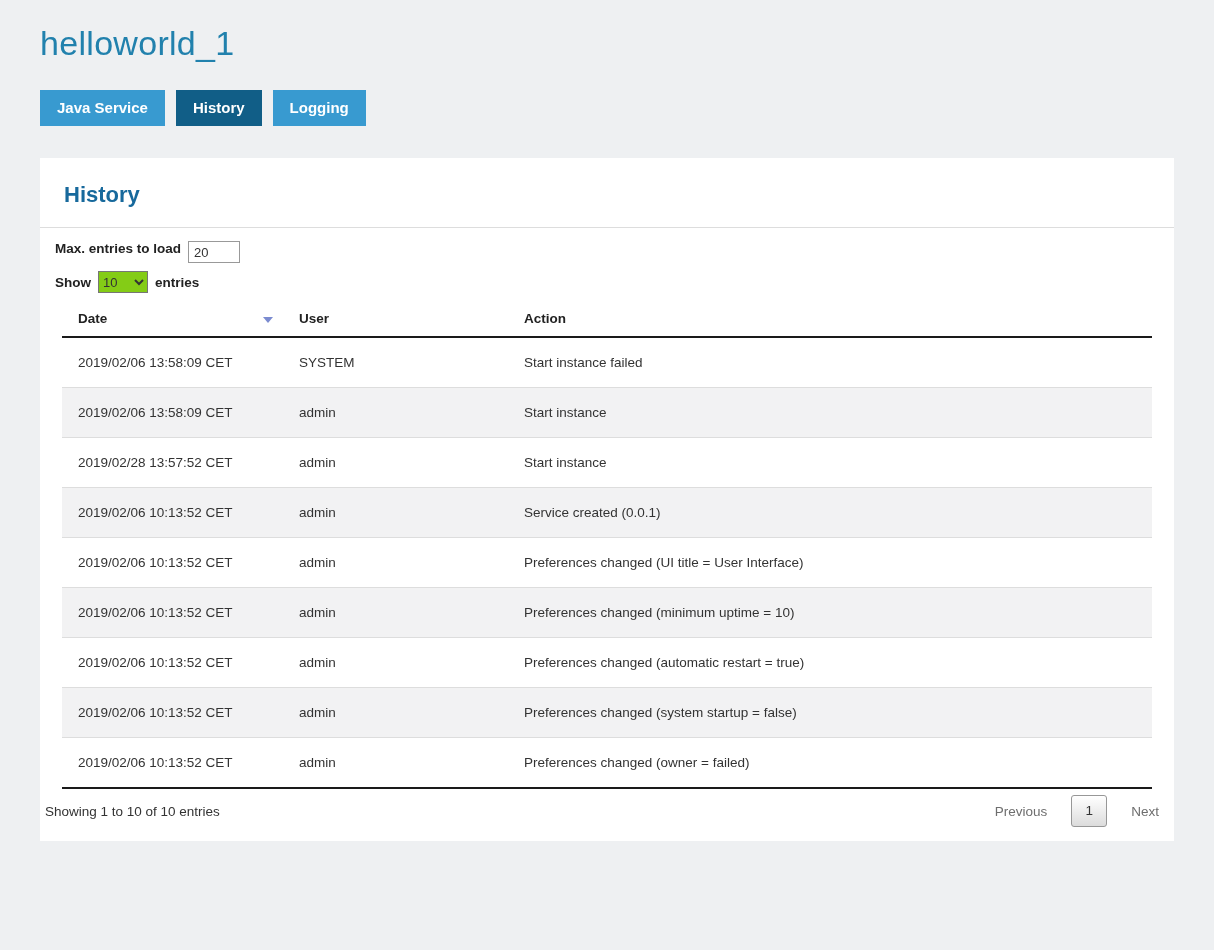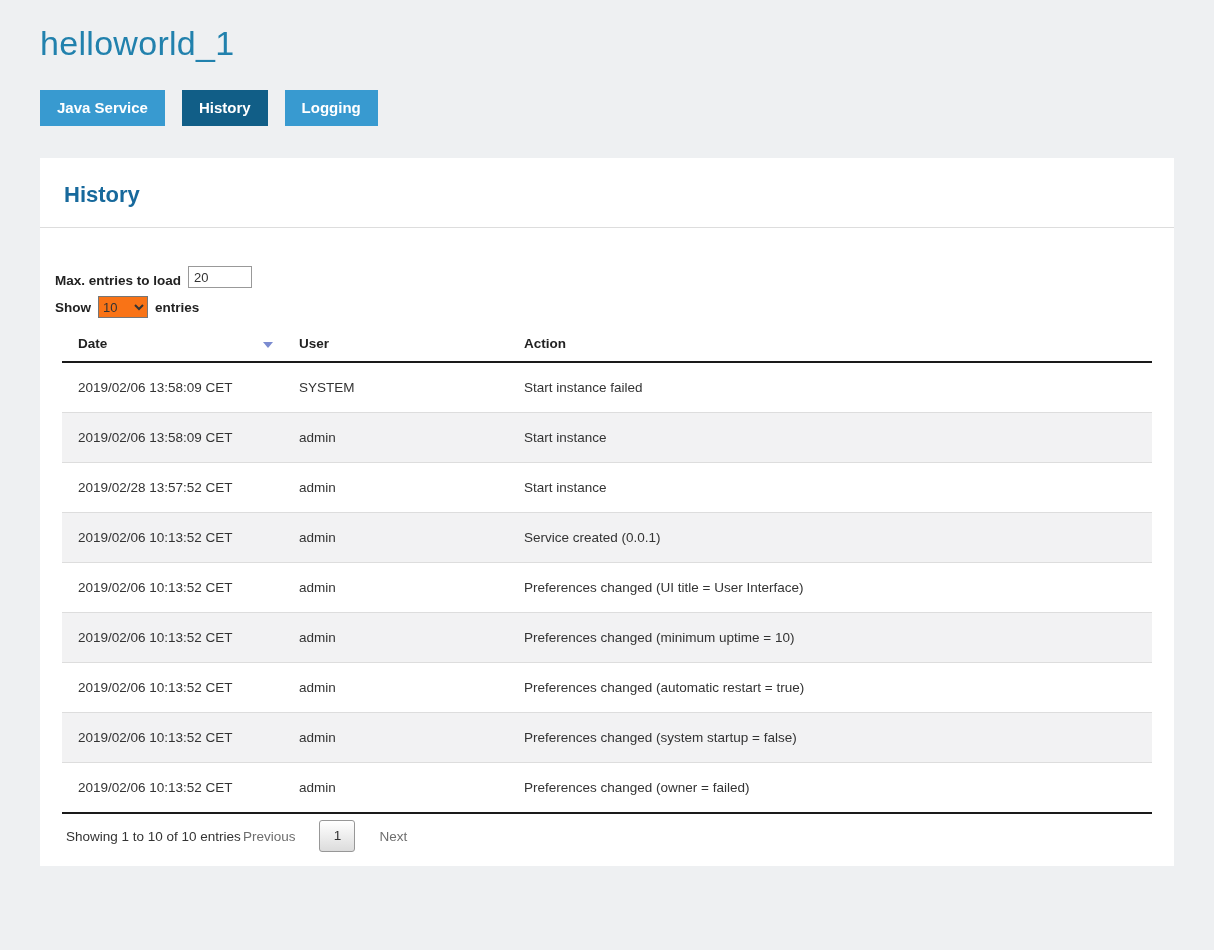--- a/index.html
+++ b/index.html
@@ -16,21 +16,21 @@
     font-size: 34px;
     font-weight: 400;
     letter-spacing: 0.3px;
     color: #2181ad;
   }
 
   
   .tabs {
     margin: 27px 40px 0;
     display: flex;
-    gap: 17px;
+    gap: 11px;
     text-align: right;
   }
   .tab {
     background: #389ad0;
     color: #ffffff;
     font-weight: 700;
     font-size: 15px;
     height: 36px;
     line-height: 36px;
     padding: 0 17px;
@@ -49,35 +49,34 @@
     font-size: 22px;
     font-weight: 700;
     color: #17699c;
     border-bottom: 1px solid #dddddd;
   }
 
   
   .controls { padding: 13px 15px 0; }
   .controls-row1 {
     display: flex;
-    align-items: flex-end;
+    align-items: flex-start;
     font-size: 13.5px;
     font-weight: 700;
     color: #222222;
   }
   .max-entries-input {
     margin-left: 7px;
-    width: 64px;
+    width: 52px;
     height: 22px;
     border: 1px solid #999999;
     font-size: 13px;
     color: #333333;
     padding: 0 5px;
     font-family: "Liberation Sans", sans-serif;
-    margin-top: 25px;
   }
   .controls-row2 {
     display: flex;
     justify-content: space-between;
     align-items: center;
     margin-top: 8px;
   }
   .length-wrap, .filter-wrap {
     display: flex;
     align-items: center;
@@ -86,21 +85,21 @@
     color: #222222;
   }
   .length-select {
     margin: 0 7px;
     width: 50px;
     height: 22px;
     border: 1px solid #767676;
     font-size: 13px;
     color: #333333;
     font-family: "Liberation Sans", sans-serif;
-    background: #f97316;
+    background: #84cc16;
   }
   .filter-input {
     margin-left: 9px;
     width: 183px;
     height: 23px;
     border: 1px solid #a9a9a9;
     font-size: 13px;
     padding: 0 5px;
     font-family: "Liberation Sans", sans-serif;
   }
@@ -140,22 +139,23 @@
     overflow: hidden;
     white-space: nowrap;
   }
   table.history tbody tr:nth-child(even) { background: #f2f2f3; }
   table.history tbody tr + tr td { border-top: 1px solid #dddddd; }
   table.history tbody tr:last-child td { border-bottom: 2px solid #1a1a1a; }
 
   
   .table-footer {
     display: flex;
-    align-items: center;
-    padding: 6px 26px 14px;
+    justify-content: space-between;
+    align-items: center;
+    padding: 6px 5px 14px;
   }
   .table-info { font-size: 13.5px; color: #333333; }
   .paginate {
     display: flex;
     align-items: center;
     gap: 22px;
     padding-right: 8px;
   }
   .paginate-btn {
     color: #6e6e6e;

